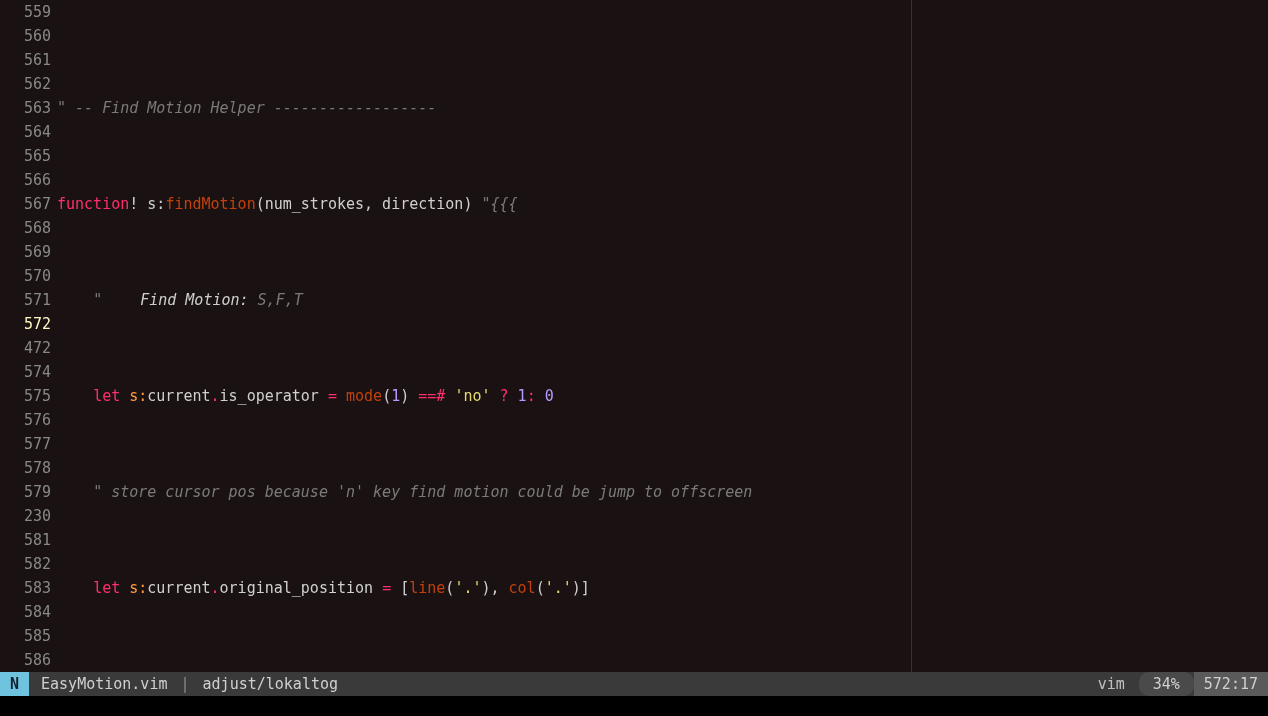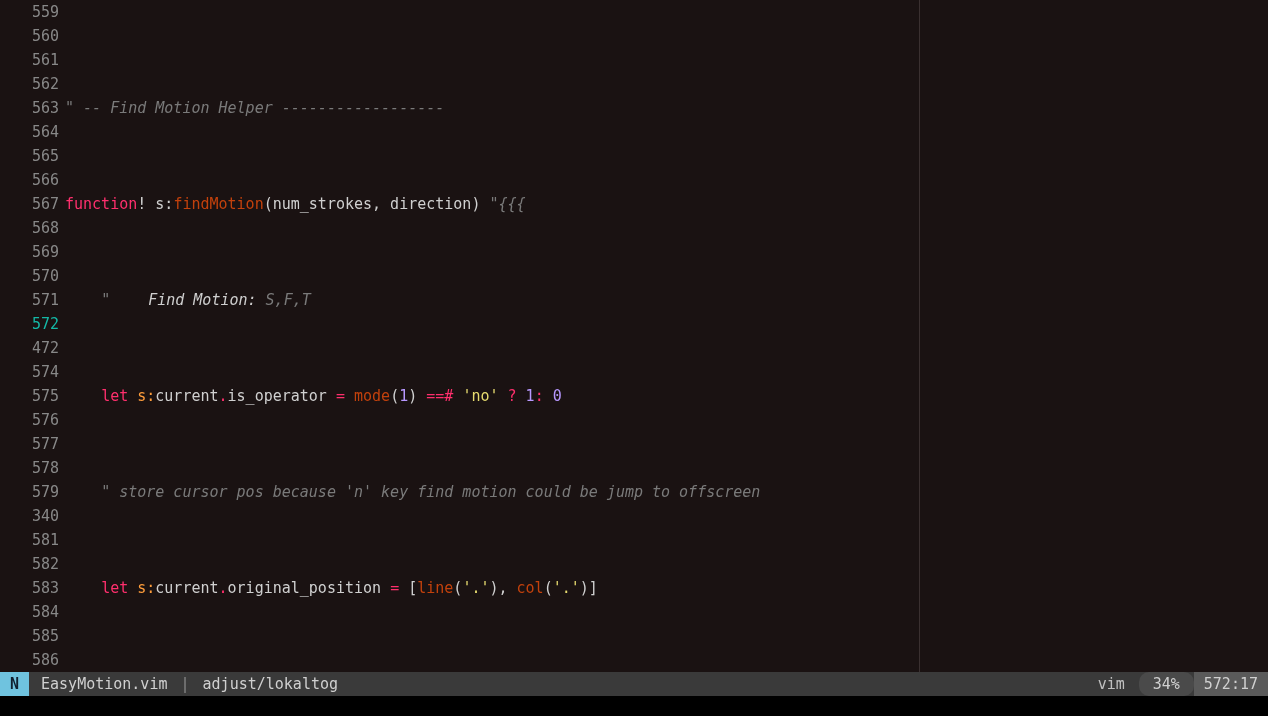--- a/index.html
+++ b/index.html
@@ -17,33 +17,32 @@
     display: flex;
     flex-direction: column;
     width: 100%;
     height: 100%;
   }
   .code-area {
     flex: 1;
     display: flex;
     background: #1a1212;
     overflow: hidden;
-    padding-left: 8px;
   }
   .gutter {
     width: 57px;
     background: #1a1212;
     color: #888888;
     text-align: right;
     padding-right: 6px;
     user-select: none;
     flex-shrink: 0;
   }
   .gutter .ln { height: 24px; }
-  .gutter .current { color: #14b8a6; }
+  .gutter .current { color: #fef9c3; }
   .code {
     flex: 1;
     background: #1a1212;
     white-space: pre;
     position: relative;
   }
   .code .line { height: 24px; }
   .ruler {
     position: absolute;
     top: 0;
@@ -114,21 +113,21 @@
         <div class="ln">570</div>
         <div class="ln">571</div>
         <div class="ln current">572</div>
         <div class="ln">472</div>
         <div class="ln">574</div>
         <div class="ln">575</div>
         <div class="ln">576</div>
         <div class="ln">577</div>
         <div class="ln">578</div>
         <div class="ln">579</div>
-        <div class="ln">340</div>
+        <div class="ln">230</div>
         <div class="ln">581</div>
         <div class="ln">582</div>
         <div class="ln">583</div>
         <div class="ln">584</div>
         <div class="ln">585</div>
         <div class="ln">586</div>
       </div>
     <div class="code">
       <div class="ruler"></div>
 

